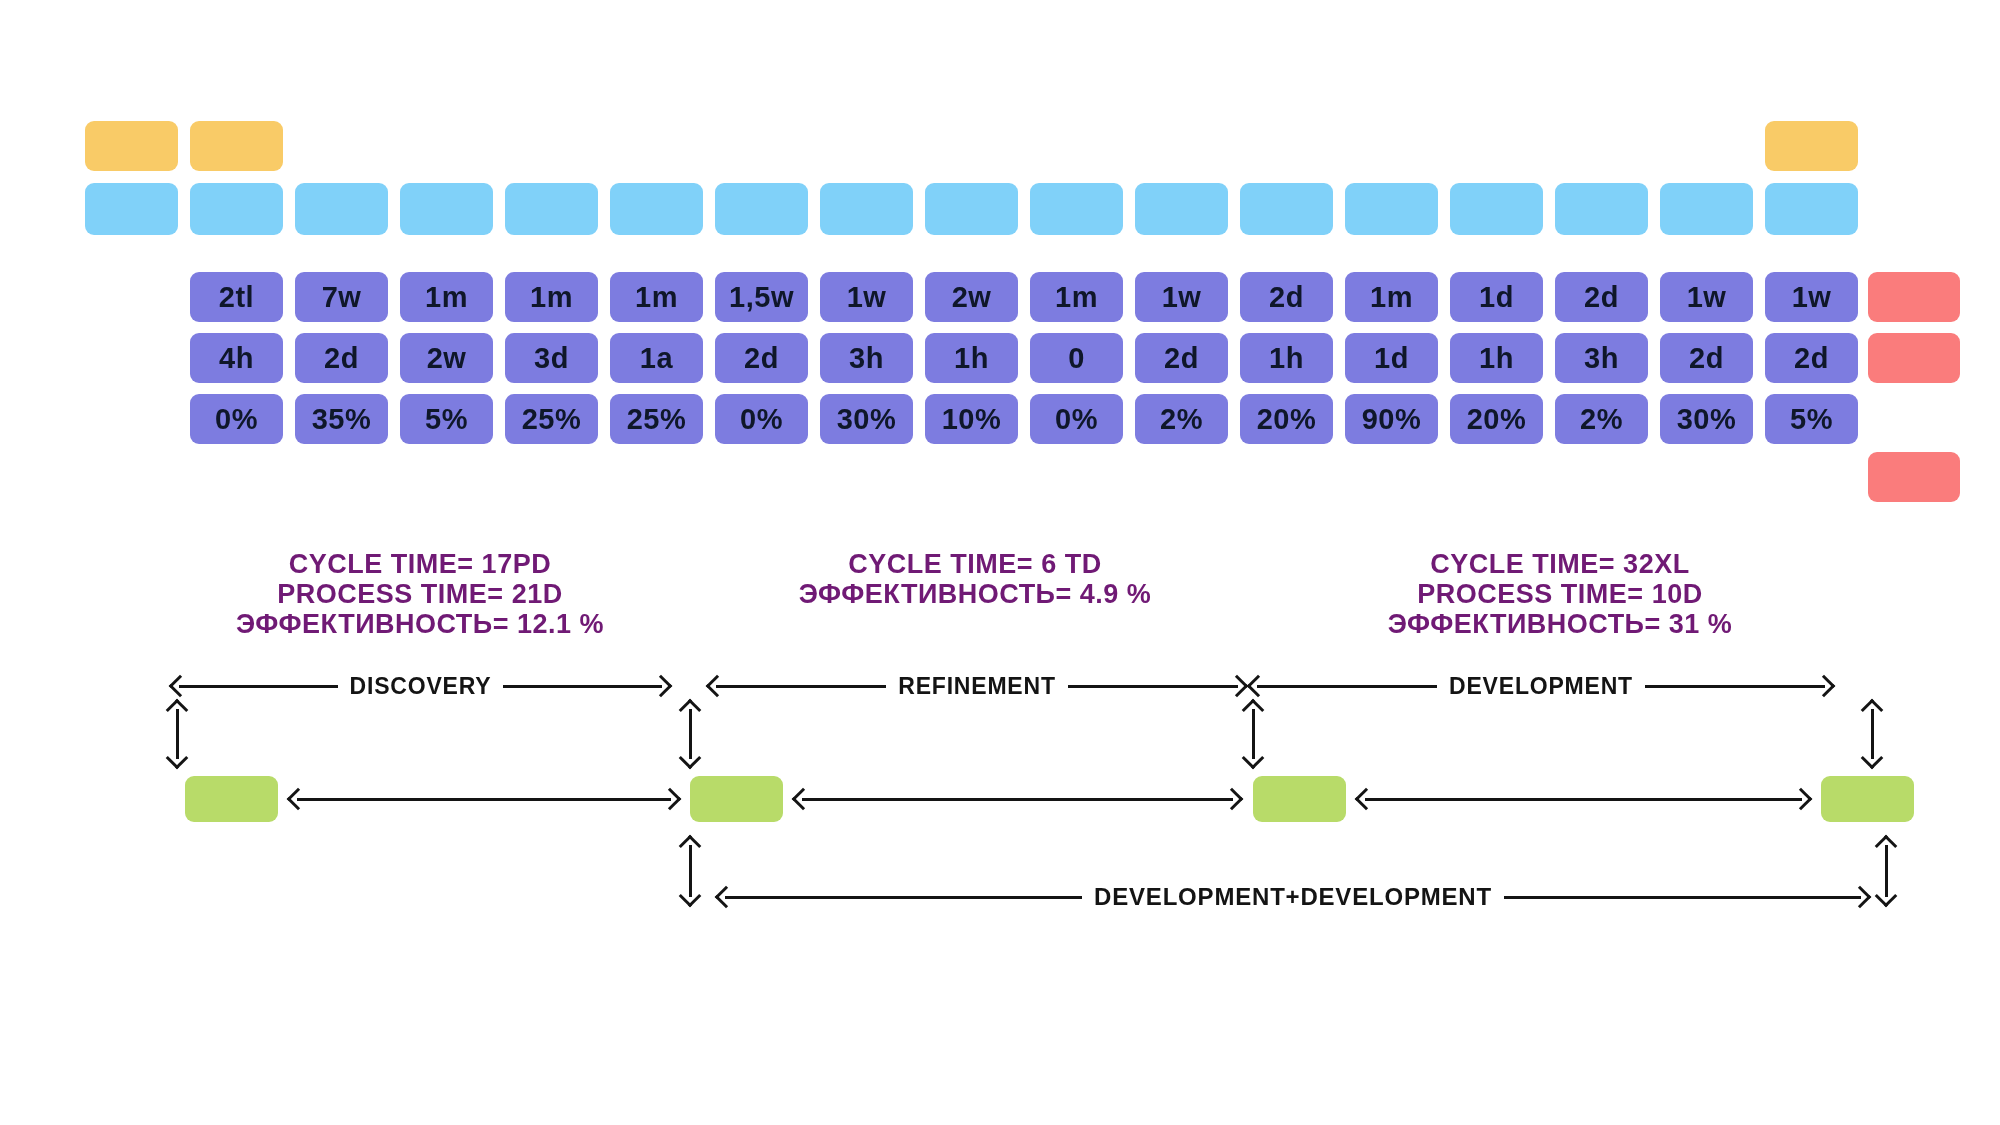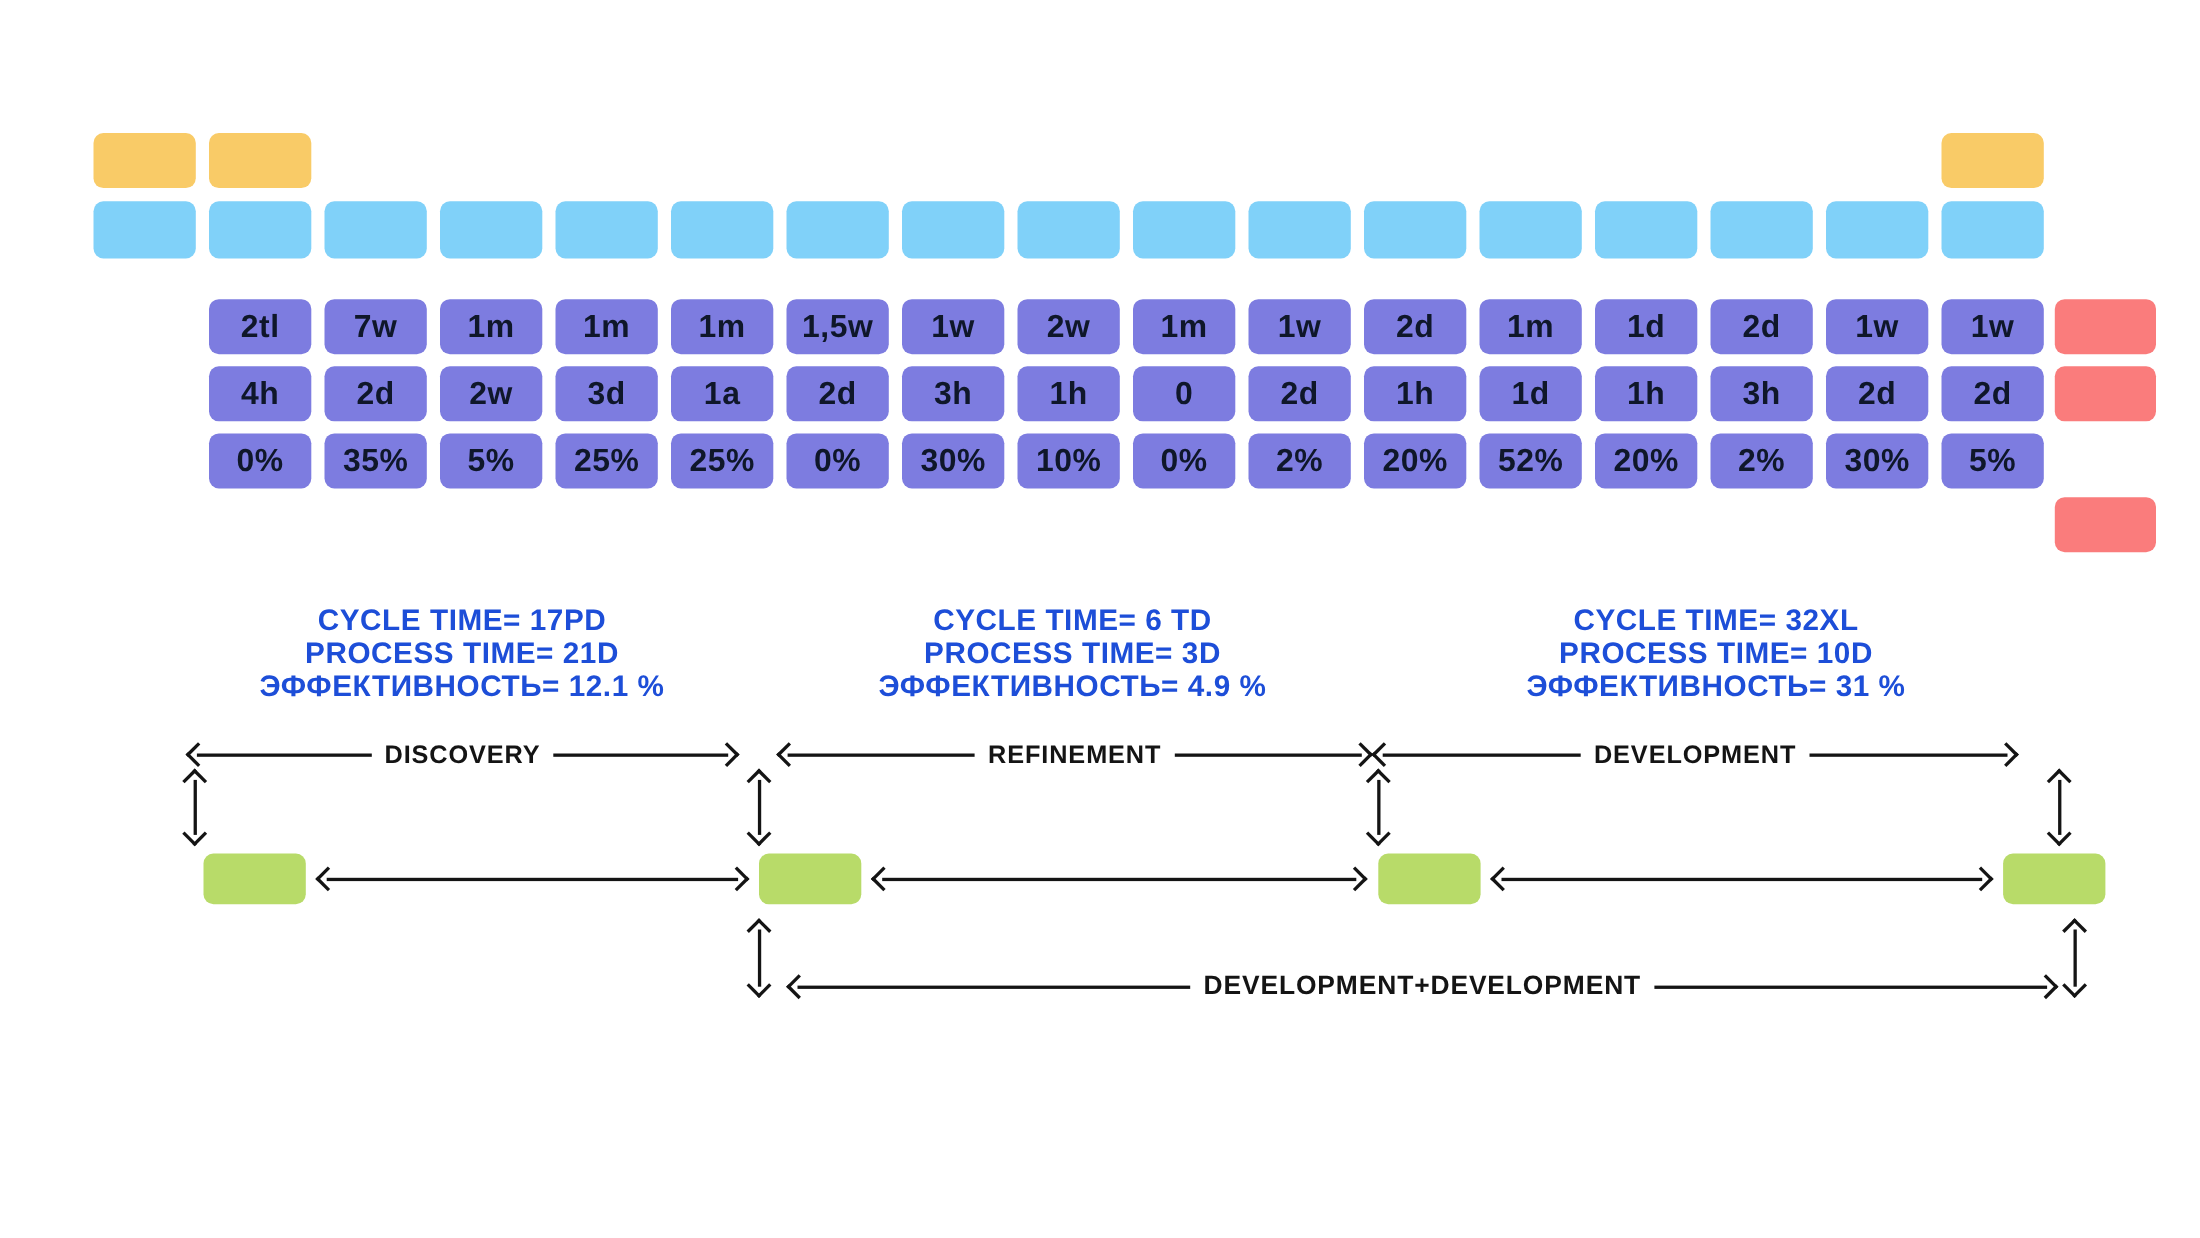--- a/index.html
+++ b/index.html
@@ -11,21 +11,21 @@
   .card.red{background:#fa7c7c;width:92px;}
   .card.green{background:#b8db69;height:46px;}
   .cardrow{position:absolute;display:flex;gap:12px;}
   .cardrow .blue{width:93px;height:52px;border-radius:9px;background:#80d1f9;flex:none;}
   
   .chiprow{position:absolute;display:flex;gap:12px;}
   .chip{width:93px;height:50px;border-radius:9px;background:#7d7ce0;flex:none;
         display:flex;align-items:center;justify-content:center;
         color:#0f172a;font-weight:bold;font-size:29px;letter-spacing:.5px;}
   
-  .metrics{position:absolute;width:500px;text-align:center;color:#1d4ed8;
+  .metrics{position:absolute;width:500px;text-align:center;color:#701a75;
            font-weight:bold;font-size:27px;line-height:30px;letter-spacing:.5px;white-space:nowrap;}
   .metrics.big{font-size:28px;line-height:34px;}
   
   .darrow{position:absolute;display:flex;align-items:center;height:28px;gap:12px;}
   .ln{flex:1;height:3px;background:#141414;}
   .head{width:13px;height:13px;flex:none;border-left:3px solid #141414;border-bottom:3px solid #141414;}
   .head.l{transform:rotate(45deg);margin-right:-21px;}
   .head.r{transform:rotate(225deg);margin-left:-21px;}
   .head.u{transform:rotate(135deg);margin-bottom:-9px;}
   .head.d{transform:rotate(315deg);margin-top:-9px;}
@@ -106,41 +106,40 @@
       <div class="chip">35%</div>
       <div class="chip">5%</div>
       <div class="chip">25%</div>
       <div class="chip">25%</div>
       <div class="chip">0%</div>
       <div class="chip">30%</div>
       <div class="chip">10%</div>
       <div class="chip">0%</div>
       <div class="chip">2%</div>
       <div class="chip">20%</div>
-      <div class="chip">52%</div>
+      <div class="chip">90%</div>
       <div class="chip">20%</div>
       <div class="chip">2%</div>
       <div class="chip">30%</div>
       <div class="chip">5%</div>
     </div>
 
   <div class="card red" style="left:1868px;top:272px;"></div>
   <div class="card red" style="left:1868px;top:333px;"></div>
   <div class="card red" style="left:1868px;top:452px;"></div>
 
   <div class="metrics" style="left:170px;top:549px;">
 
   <div>CYCLE TIME= 17PD</div>
       <div>PROCESS TIME= 21D</div>
       <div>ЭФФЕКТИВНОСТЬ= 12.1 %</div>
     </div>
   <div class="metrics" style="left:725px;top:549px;">
 
   <div>CYCLE TIME= 6 TD</div>
-      <div>PROCESS TIME= 3D</div>
       <div>ЭФФЕКТИВНОСТЬ= 4.9 %</div>
     </div>
   <div class="metrics" style="left:1310px;top:549px;">
 
   <div>CYCLE TIME= 32XL</div>
       <div>PROCESS TIME= 10D</div>
       <div>ЭФФЕКТИВНОСТЬ= 31 %</div>
     </div>
 
   <div class="darrow" style="left:709px;top:672px;width:536px;">

